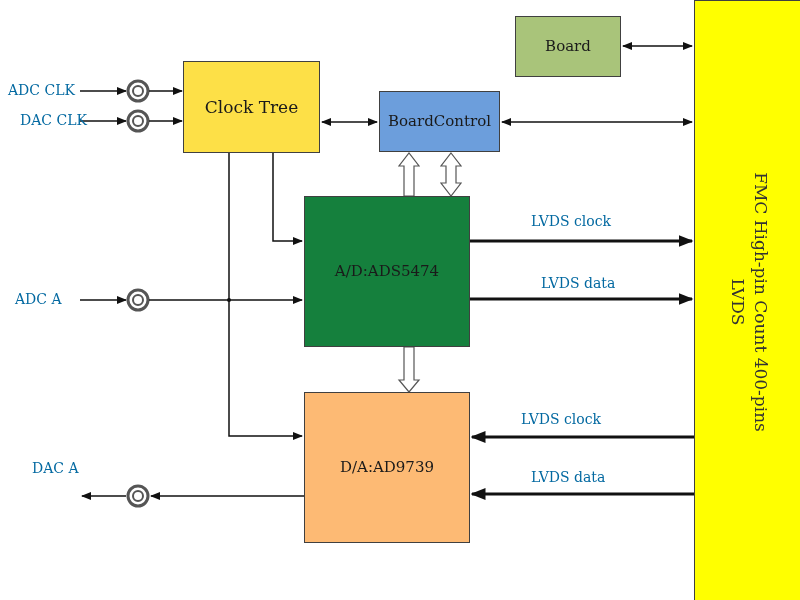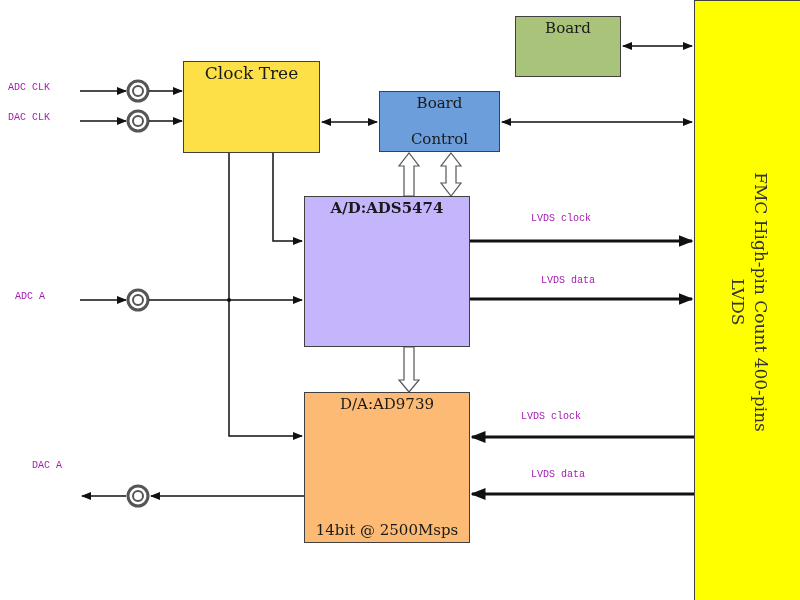--- a/index.html
+++ b/index.html
@@ -1,31 +1,31 @@
 <!DOCTYPE html>
 <html><head>
 <meta charset="utf-8">
 <style>
   html, body { margin:0; padding:0; background:#ffffff; }
   body { width:800px; height:600px; position:relative; overflow:hidden;
          font-family:"DejaVu Serif", "Liberation Serif", serif; }
   #canvas { position:absolute; left:0; top:0; width:800px; height:600px; }
   .box { position:absolute; box-sizing:border-box; border:1.5px solid #404040;
-         display:flex; flex-direction:column; align-items:center; justify-content:space-between;
+         display:flex; align-items:center; justify-content:center;
          text-align:center; color:#1a1a1a; }
   .box span { display:block; line-height:23px; }
   .clock-tree { left:183px; top:61px; width:137px; height:92px; background:#fac8a0; font-size:17px; }
   .board-mon  { left:515px; top:16px; width:106px; height:61px; background:#a9c47a; font-size:15px; line-height:22px; }
   .board-ctrl { left:379px; top:91px; width:121px; height:61px; background:#6c9edc; font-size:15px; }
   .adc-chip   { left:304px; top:196px; width:166px; height:151px; background:#6c9edc; font-size:15px; }
   .dac-chip   { left:304px; top:392px; width:166px; height:151px; background:#6c9edc; font-size:15px; }
   .fmc { left:694px; top:0px; width:110px; height:604px; background:#ffff00; border:1.5px solid #404040; }
   .fmc-text { position:absolute; left:50%; top:50%; transform:translate(-50%,-50%) rotate(90deg);
               white-space:nowrap; font-size:17px; color:#333; text-align:center; line-height:26px; }
-  .lbl { position:absolute; font-size:10px; color:#a21caf; white-space:nowrap;font-family:Liberation Mono, monospace; }
+  .lbl { position:absolute; font-size:14px; color:#0369a1; white-space:nowrap; }
 </style>
 </head>
 <body>
 
 <svg id="canvas" width="800" height="600" viewBox="0 0 800 600">
   <defs>
     <marker id="ah" viewBox="0 0 10 10" refX="9" refY="5" markerWidth="7" markerHeight="7" orient="auto-start-reverse">
       <path d="M0,1 L10,5 L0,9 z" fill="#111"></path>
     </marker>
     <marker id="ahb" viewBox="0 0 10 10" refX="9" refY="5" markerWidth="5" markerHeight="5" orient="auto-start-reverse">
@@ -83,21 +83,21 @@
     <path d="M404,347 L414,347 L414,380 L419,380 L409,392 L399,380 L404,380 Z" fill="#fff" stroke="#555" stroke-width="1.2"></path>
   </g>
 
   <line x1="470" y1="241" x2="692" y2="241" stroke="#111" stroke-width="3" marker-end="url(#ahb)"></line>
   <line x1="470" y1="299" x2="692" y2="299" stroke="#111" stroke-width="3" marker-end="url(#ahb)"></line>
   <line x1="694" y1="437" x2="472" y2="437" stroke="#111" stroke-width="3" marker-end="url(#ahb)"></line>
   <line x1="694" y1="494" x2="472" y2="494" stroke="#111" stroke-width="3" marker-end="url(#ahb)"></line>
 </svg>
 
 <div class="lbl" style="left:8px; top:82px;">ADC CLK</div>
-<div class="lbl" style="left:8px; top:112px;">DAC CLK</div>
+<div class="lbl" style="left:20px; top:112px;">DAC CLK</div>
 <div class="lbl" style="left:15px; top:291px;">ADC A</div>
 <div class="lbl" style="left:18px; top:460px;margin-left:14px;">DAC A</div>
 
 <div class="lbl" style="left:531px; top:213px;">LVDS clock</div>
 <div class="lbl" style="left:541px; top:275px;">LVDS data</div>
 <div class="lbl" style="left:521px; top:411px;">LVDS clock</div>
 <div class="lbl" style="left:531px; top:469px;">LVDS data</div>
 
 <div class="box clock-tree" style="background: #fde047;">
   <span>Clock Tree</span>
@@ -105,27 +105,26 @@
 
 <div class="box board-mon" style="background: rgb(169, 196, 122);">
   <span>Board</span>
 </div>
 
 <div class="box board-ctrl" style="background: rgb(108, 158, 220);">
   <span>Board</span>
   <span>Control</span>
 </div>
 
-<div class="box adc-chip" style="background: #c4b5fd; font-weight: bold;">
+<div class="box adc-chip" style="background: #15803d;">
   <span>A/D:ADS5474</span>
 </div>
 
 <div class="box dac-chip" style="background: #fdba74;">
   <span>D/A:AD9739</span>
-  <span>14bit @ 2500Msps</span>
 </div>
 
 <div class="box fmc" style="background: rgb(255, 255, 0);">
   <div class="fmc-text">
     <span>FMC High-pin Count 400-pins</span>
     <span>LVDS</span>
   </div>
 </div>
 
 </body></html>

